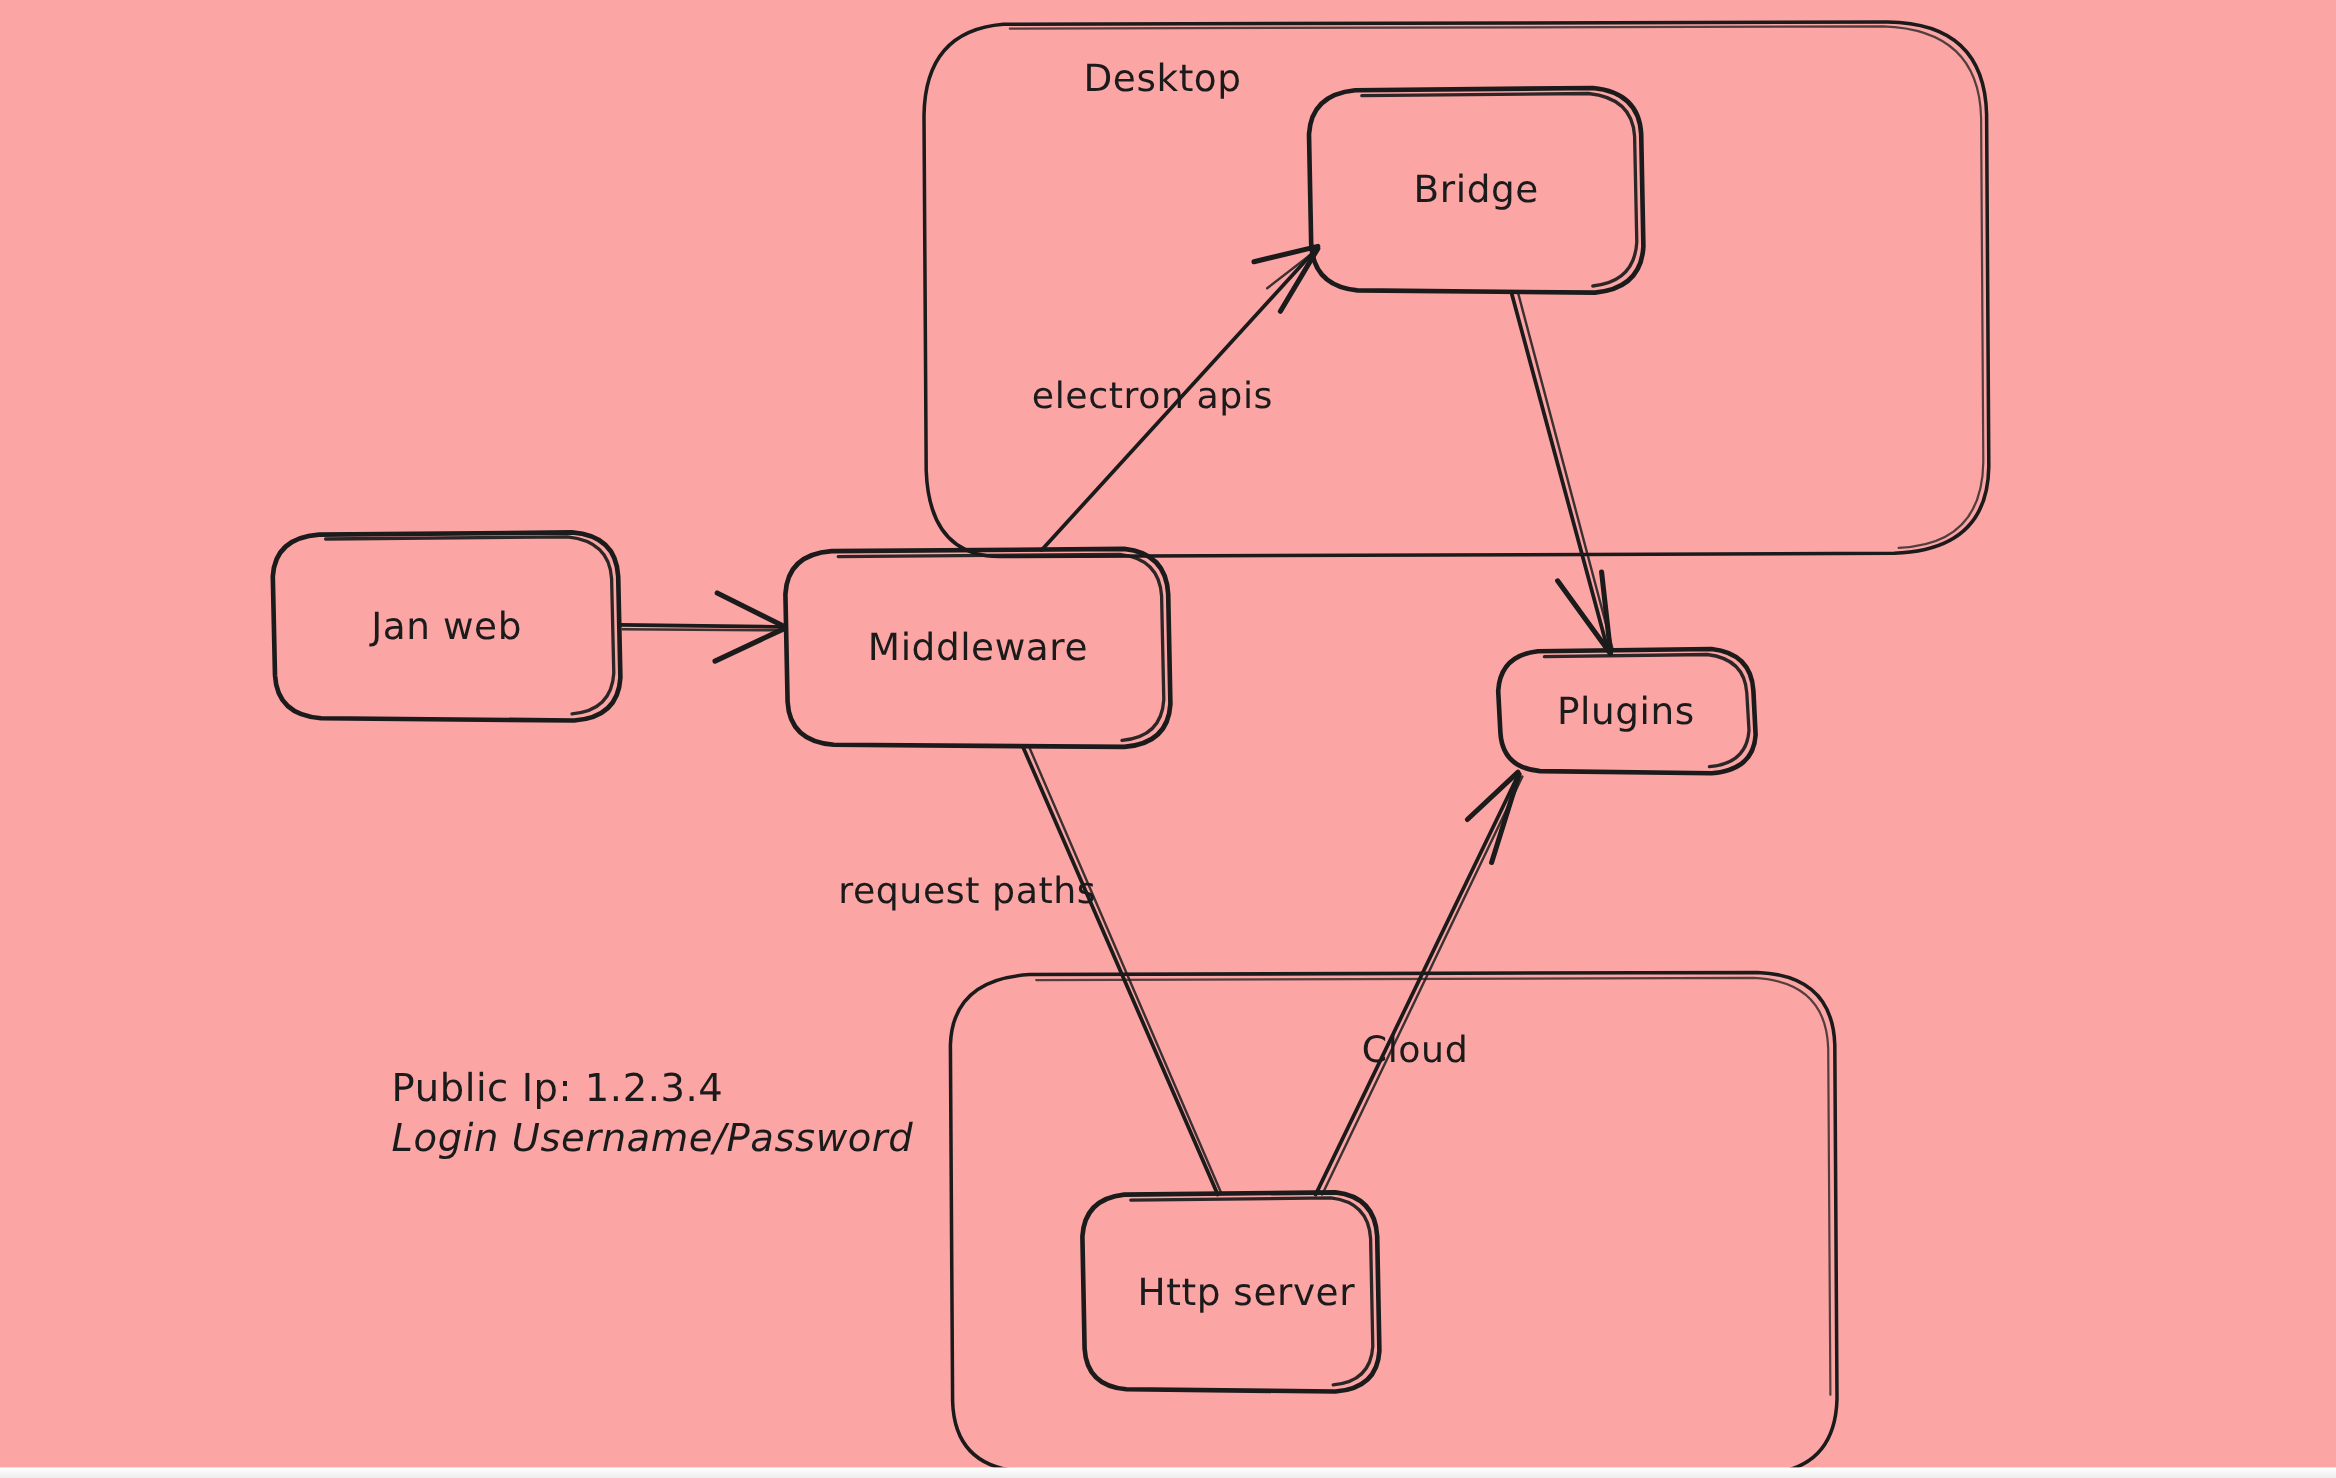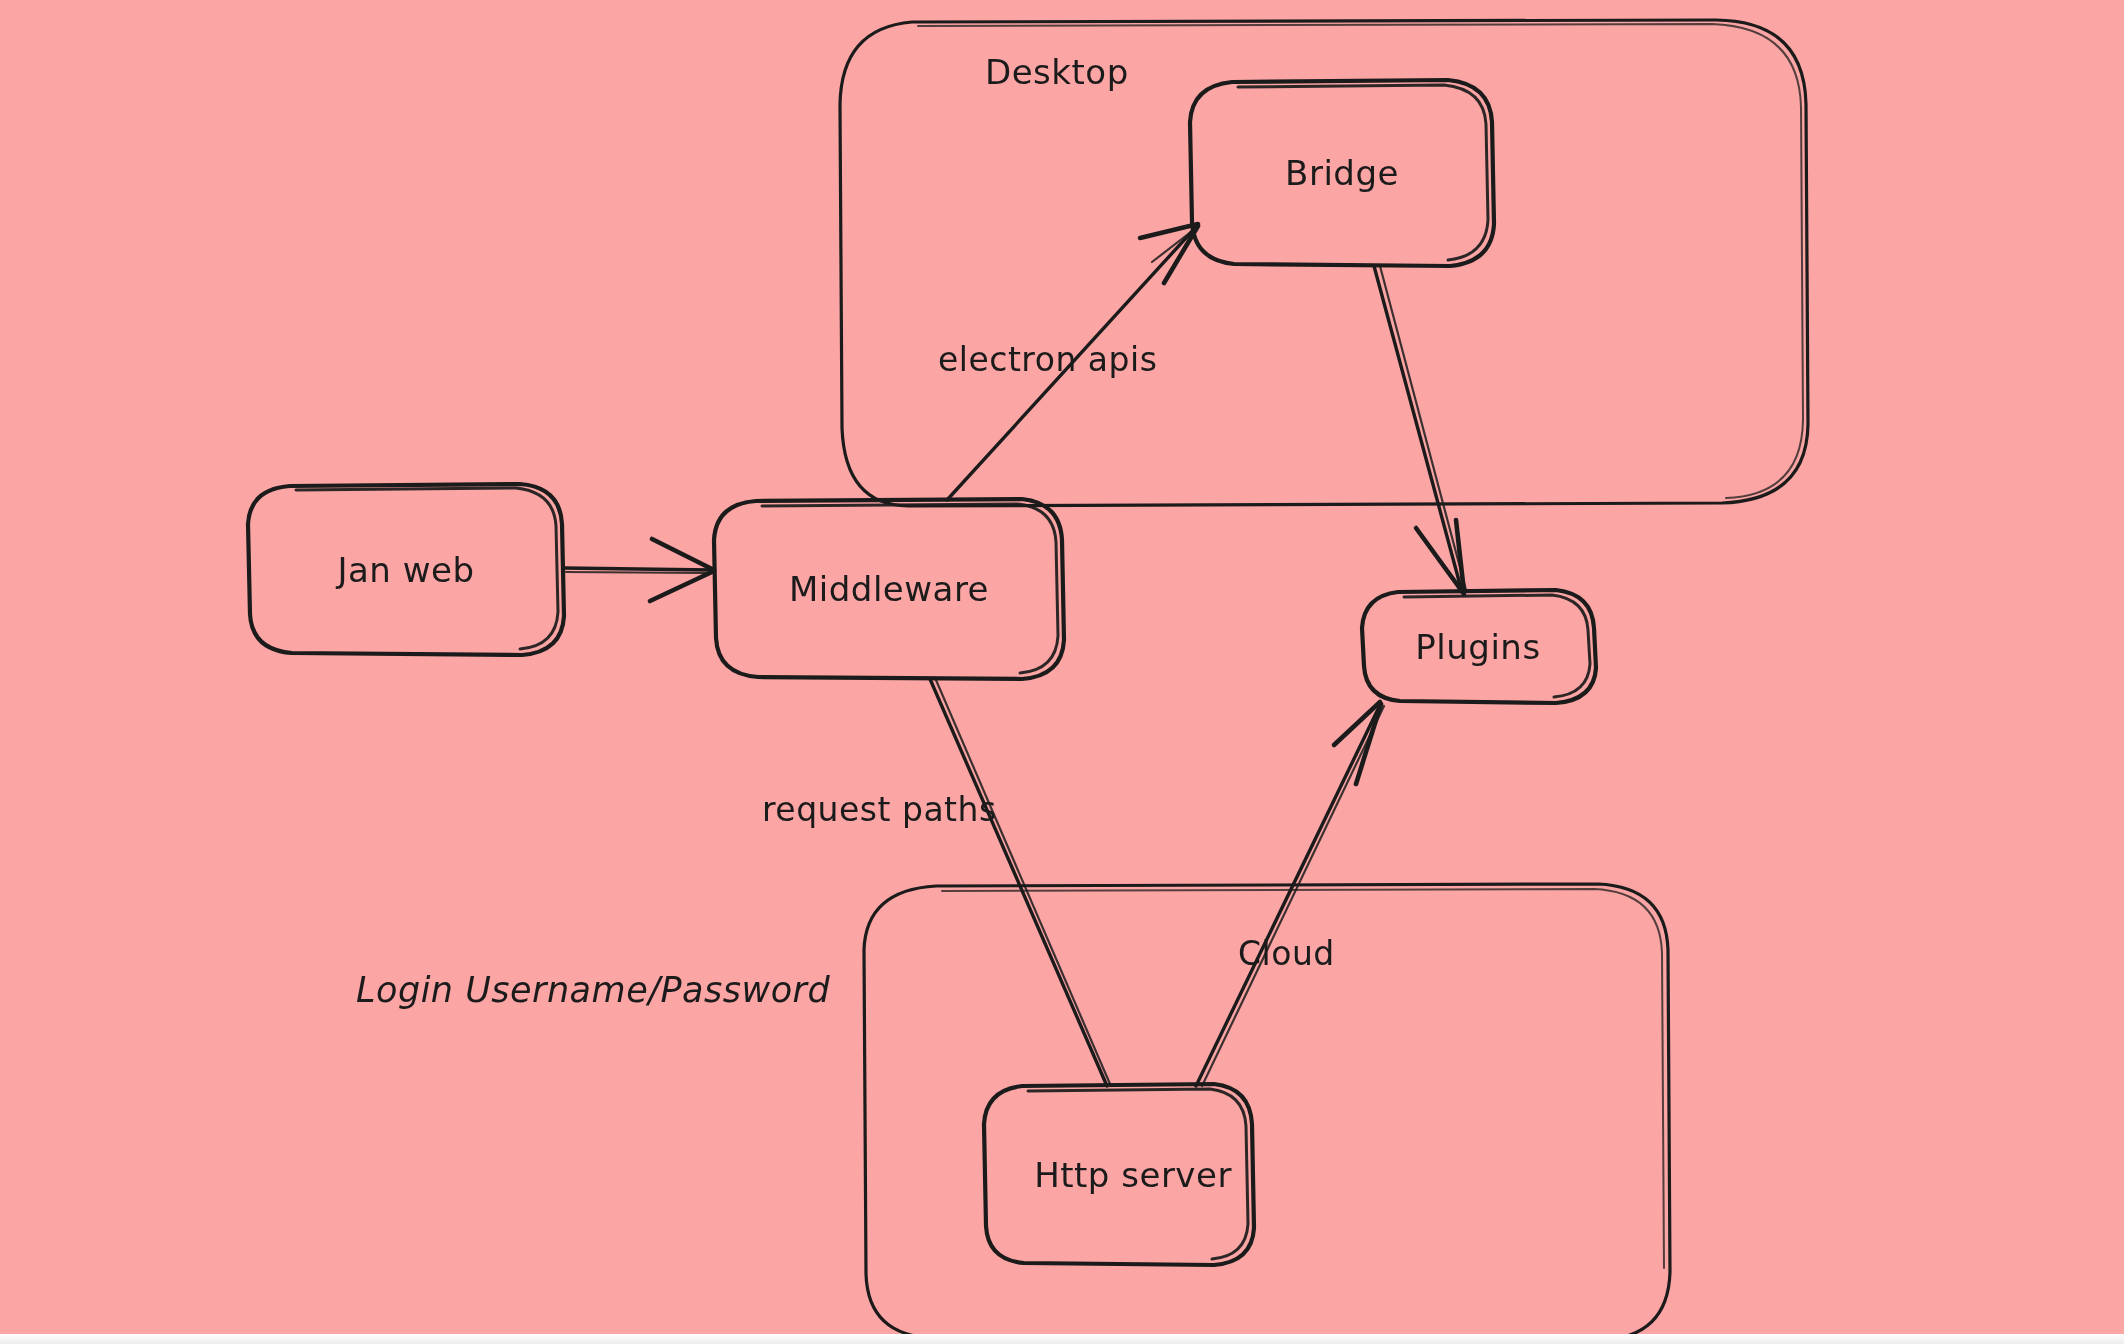--- a/index.html
+++ b/index.html
@@ -182,18 +182,19 @@
     <span class="hand-text node-label" style="position:static;padding-left:28px;">Http server</span>
   </div>
 
   <div class="hand-text edge-label" style="left:938px; top:340px;">electron apis</div>
 
   <div class="hand-text edge-label" style="left:762px; top:790px;">request paths</div>
 
   <div class="hand-text edge-label" style="left:1238px; top:894px;margin-top:40px;">Cloud</div>
 
   <div style="position:absolute; left:356px; top:968px;">
+    <div class="hand-text note-text" style="position:static;">Public Ip: 1.2.3.4</div>
     <div class="hand-text note-text" style="position:static;font-style:italic;">Login Username/Password</div>
   </div>
 
   <div class="bottom-edge"></div>
 
 </div>
 
 </body></html>

